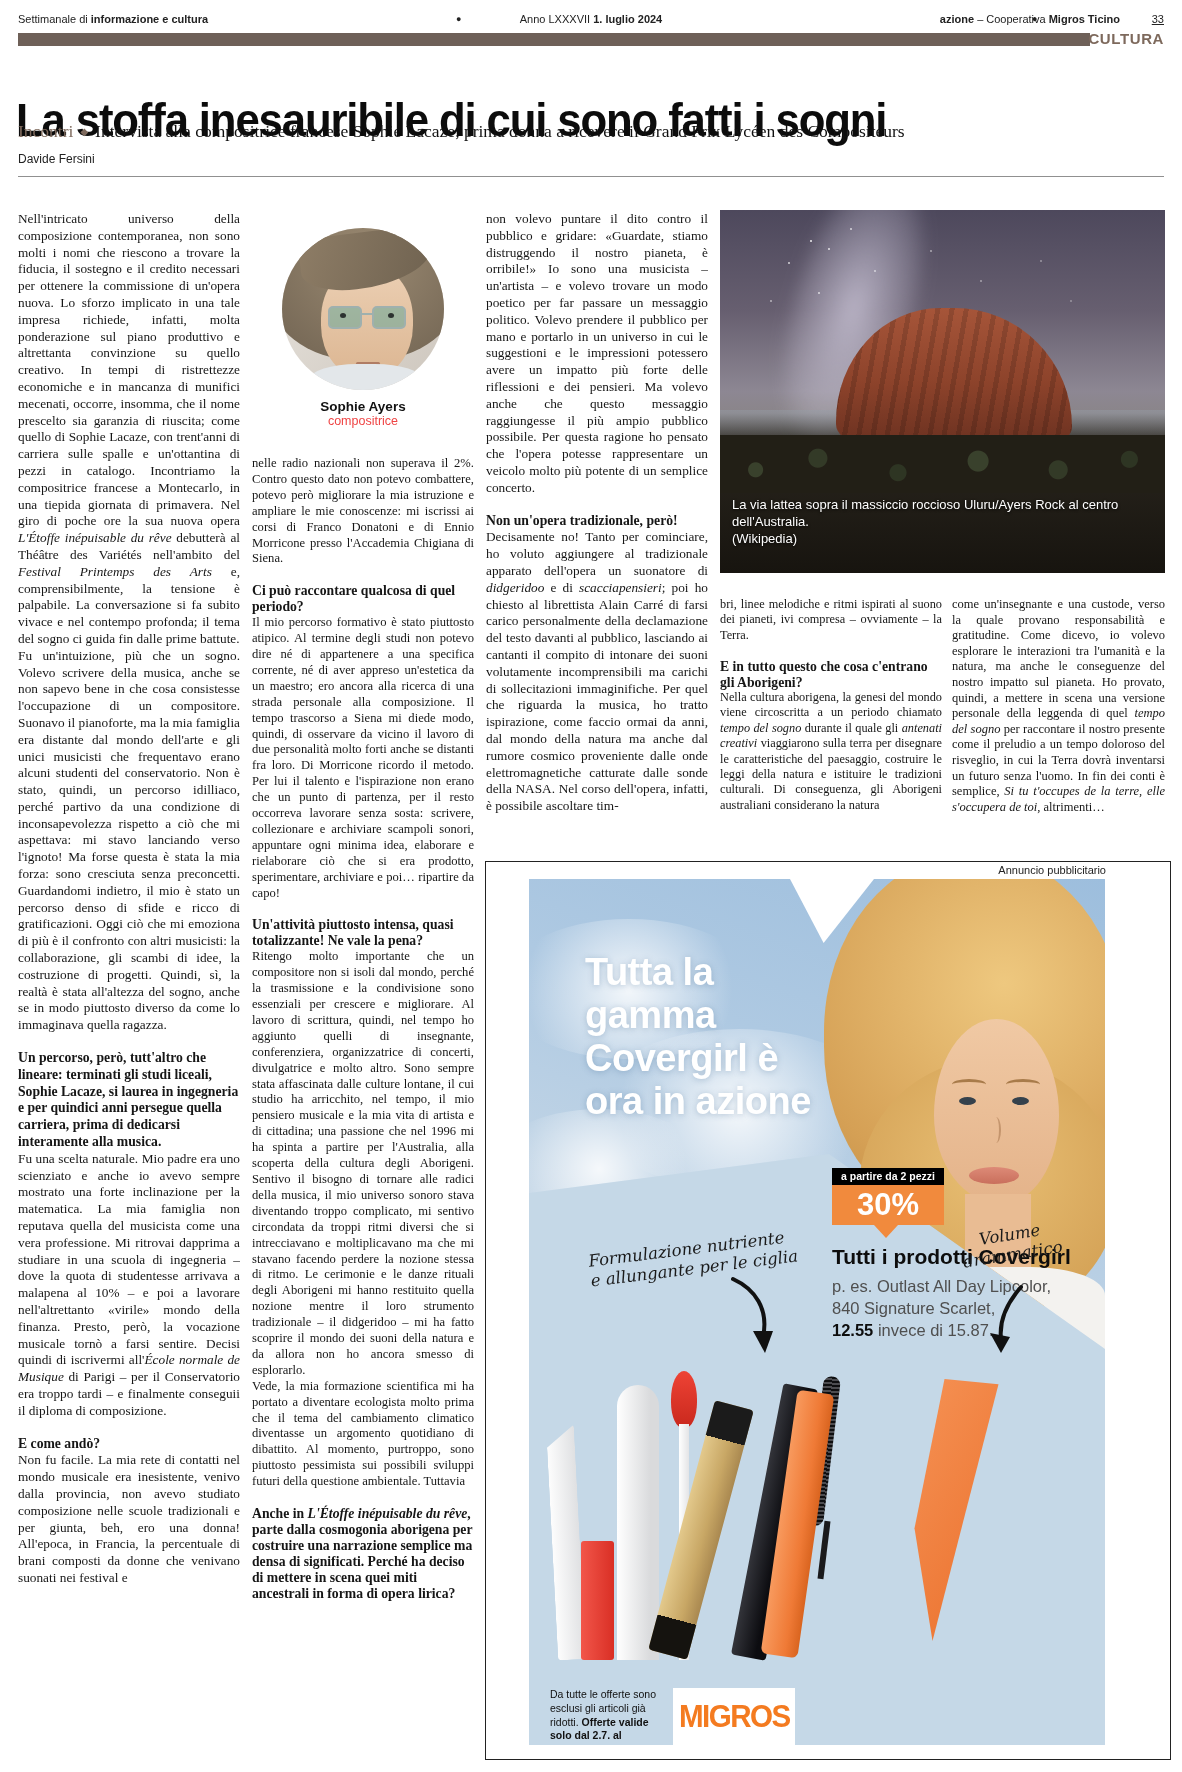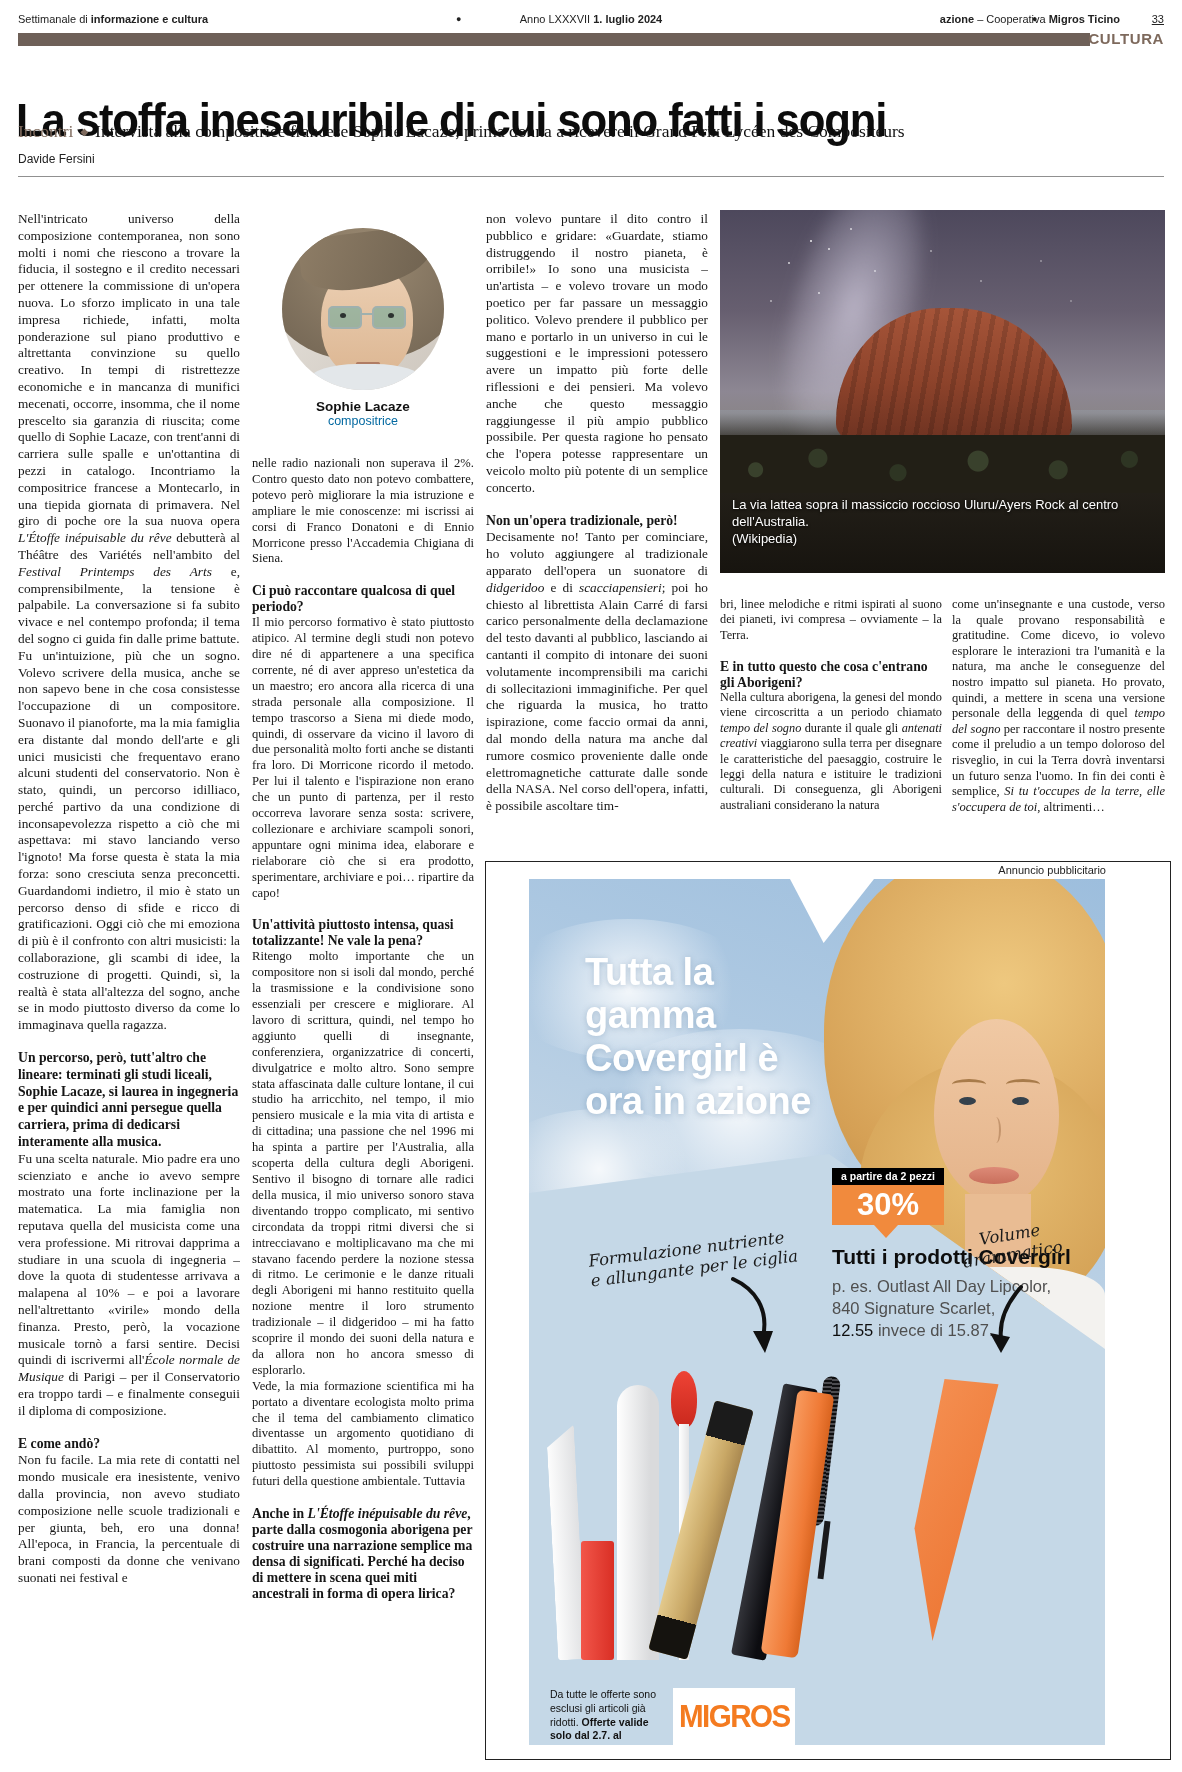--- a/index.html
+++ b/index.html
@@ -54,21 +54,21 @@
   .po-lens{position:absolute;top:0;width:30px;height:19px;border:2px solid #9fb0ae;border-radius:5px;
            background:rgba(72,160,150,.45);}
   .po-lens.l{left:0;} .po-lens.r{right:0;}
   .po-bridge{position:absolute;left:32px;top:7px;width:14px;height:2px;background:#9fb0ae;}
   .po-eye{position:absolute;top:7px;width:6px;height:5px;border-radius:50%;background:#2c3230;}
   .po-eye.l{left:12px;} .po-eye.r{right:12px;}
   .po-mouth{position:absolute;left:74px;top:134px;width:24px;height:3px;border-radius:2px;background:#b07c64;}
   .po-shirt{position:absolute;left:28px;bottom:-10px;width:112px;height:36px;border-radius:42% 42% 0 0;
            background:#e3e7ea;}
   .portrait-name{margin-top:9px;font:bold 13.5px "Liberation Sans",sans-serif;color:#111;}
-  .portrait-role{font:12.5px "Liberation Sans",sans-serif;color:#0369a1;}
+  .portrait-role{font:12.5px "Liberation Sans",sans-serif;color:#ef4444;}
 
   
   .uluru{position:absolute;left:720px;top:210px;width:445px;height:363px;overflow:hidden;
      background:linear-gradient(180deg,#4d485c 0%,#675f70 28%,#8d8793 50%,#8a8589 56%,#2a261e 63%,#17140f 100%);}
   .uluru .mw{position:absolute;left:16%;top:-12%;width:28%;height:78%;transform:rotate(16deg);
      background:radial-gradient(ellipse at center,rgba(238,233,252,.6),rgba(238,233,252,.18) 58%,transparent 75%);
      filter:blur(7px);}
   .uluru .stars{position:absolute;left:90px;top:30px;width:2px;height:2px;border-radius:50%;background:rgba(255,255,255,.9);
      box-shadow:18px 8px rgba(255,255,255,.8),40px -12px rgba(255,255,255,.7),-22px 22px rgba(255,255,255,.75),
      64px 30px rgba(255,255,255,.6),8px 52px rgba(255,255,255,.7),-40px 60px rgba(255,255,255,.55),
@@ -133,21 +133,21 @@
   .badge-top{height:17px;background:#000;color:#fff;text-align:center;
      font:bold 10.5px/17px "Liberation Sans",sans-serif;}
   .badge-main{height:40px;color:#fff;text-align:center;font:bold 31px/40px "Liberation Sans",sans-serif;}
   .badge-pointer{position:absolute;left:42px;top:57px;width:0;height:0;
      border-left:12px solid transparent;border-right:12px solid transparent;border-top:13px solid #f18a3d;}
 
   .ad-title{position:absolute;left:303px;top:366px;z-index:3;
      font:bold 21px "Liberation Sans",sans-serif;color:#0d0d0d;}
   .ad-lines{position:absolute;left:303px;top:396px;z-index:3;
      font:16.5px/22px "Liberation Sans",sans-serif;color:#4f4f4f;}
-  .ad-price{font-weight:normal;color:#0d0d0d;margin-top:16px;}
+  .ad-price{font-weight:bold;color:#0d0d0d;margin-top:16px;}
 
   .ad-note{position:absolute;z-index:3;font-style:italic;white-space:pre-line;
      font-family:"DejaVu Serif",serif;font-size:16.5px;line-height:20px;color:#1a1a1a;}
   .note-left{left:60px;top:360px;transform:rotate(-7deg);}
   .note-right{left:432px;top:346px;transform:rotate(-9deg);text-align:center;}
   .ad-arrow{position:absolute;z-index:3;}
   .arrow-left{left:196px;top:396px;}
   .arrow-right{left:448px;top:404px;}
 
   
@@ -227,21 +227,21 @@
       <div class="po-glasses">
         <div class="po-lens l"></div>
           <div class="po-lens r"></div>
           <div class="po-bridge"></div>
         <div class="po-eye l"></div>
           <div class="po-eye r"></div>
       </div>
       <div class="po-mouth"></div>
       <div class="po-shirt"></div>
     </div>
-    <div class="portrait-name">Sophie Lacaze</div>
+    <div class="portrait-name">Sophie Ayers</div>
     <div class="portrait-role">compositrice</div>
   </div>
   <div class="col col2-text">
       <p class="para">nelle radio nazionali non superava il 2%. Contro questo dato non potevo combattere, potevo però migliorare la mia istruzione e ampliare le mie conoscenze: mi iscrissi ai corsi di Franco Donatoni e di Ennio Morricone presso l'Accademia Chigiana di Siena.</p>
       <p class="para q">Ci può raccontare qualcosa di quel periodo?</p>
       <p class="para">Il mio percorso formativo è stato piuttosto atipico. Al termine degli studi non potevo dire né di appartenere a una specifica corrente, né di aver appreso un'estetica da un maestro; ero ancora alla ricerca di una strada personale alla composizione. Il tempo trascorso a Siena mi diede modo, quindi, di osservare da vicino il lavoro di due personalità molto forti anche se distanti fra loro. Di Morricone ricordo il metodo. Per lui il talento e l'ispirazione non erano che un punto di partenza, per il resto occorreva lavorare senza sosta: scrivere, collezionare e archiviare scampoli sonori, appuntare ogni minima idea, elaborare e rielaborare ciò che si era prodotto, sperimentare, archiviare e poi… ripartire da capo!</p>
       <p class="para q">Un'attività piuttosto intensa, quasi totalizzante! Ne vale la pena?</p>
       <p class="para">Ritengo molto importante che un compositore non si isoli dal mondo, perché la trasmissione e la condivisione sono essenziali per crescere e migliorare. Al lavoro di scrittura, quindi, nel tempo ho aggiunto quelli di insegnante, conferenziera, organizzatrice di concerti, divulgatrice e molto altro. Sono sempre stata affascinata dalle culture lontane, il cui studio ha arricchito, nel tempo, il mio pensiero musicale e la mia vita di artista e di cittadina; una passione che nel 1996 mi ha spinta a partire per l'Australia, alla scoperta della cultura degli Aborigeni. Sentivo il bisogno di tornare alle radici della musica, il mio universo sonoro stava diventando troppo complicato, mi sentivo circondata da troppi ritmi diversi che si intrecciavano e moltiplicavano ma che mi stavano facendo perdere la nozione stessa di ritmo. Le cerimonie e le danze rituali degli Aborigeni mi hanno restituito quella nozione mentre il loro strumento tradizionale – il didgeridoo – mi ha fatto scoprire il mondo dei suoni della natura e da allora non ho ancora smesso di esplorarlo.</p>
       <p class="para">Vede, la mia formazione scientifica mi ha portato a diventare ecologista molto prima che il tema del cambiamento climatico diventasse un argomento quotidiano di dibattito. Al momento, purtroppo, sono piuttosto pessimista sui possibili sviluppi futuri della questione ambientale. Tuttavia</p>
       <p class="para q">Anche in <em>L'Étoffe inépuisable du rêve</em>, parte dalla cosmogonia aborigena per costruire una narrazione semplice ma densa di significati. Perché ha deciso di mettere in scena quei miti ancestrali in forma di opera lirica?</p>

